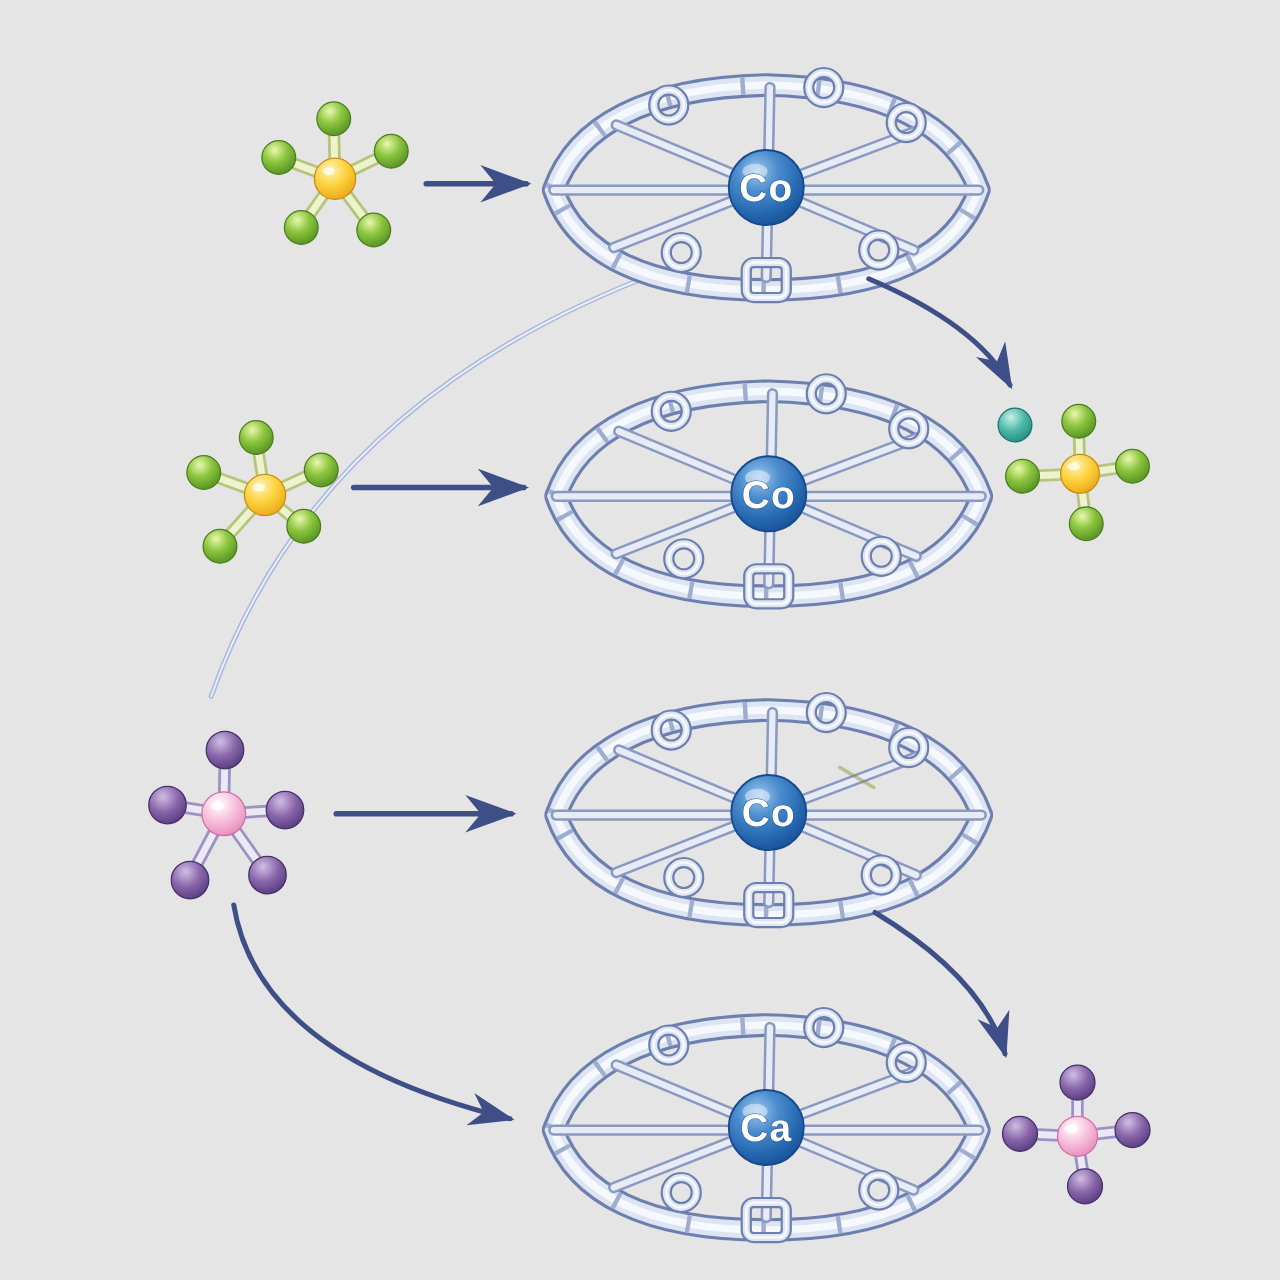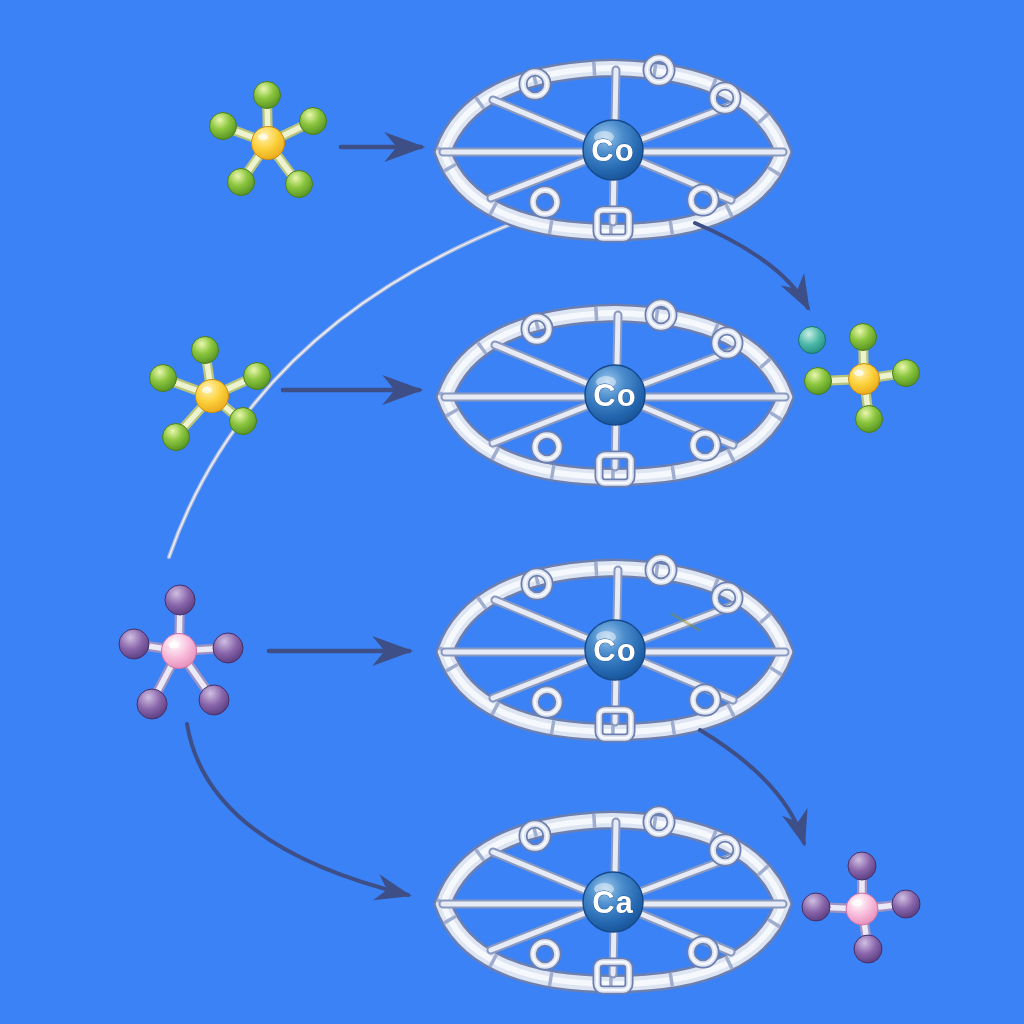--- a/index.html
+++ b/index.html
@@ -1,16 +1,16 @@
 <!DOCTYPE html>
 <html><head>
 <meta charset="utf-8">
 <style>
   html,body{margin:0;padding:0;background:#fff;}
-  .canvas{position:relative;width:1024px;height:1024px;background:#3b82f6;overflow:hidden;text-align:center;}
+  .canvas{position:relative;width:1024px;height:1024px;background:#e5e5e5;overflow:hidden;text-align:center;}
   svg{position:absolute;left:0;top:0;}
   text.wheel-label{
     font-family:"Liberation Sans", sans-serif;
     font-weight:bold;
     fill:#ffffff;
     font-size:31px;
     letter-spacing:1px;
     text-anchor:middle;
     paint-order:stroke;
     stroke:#1c4f8f;

